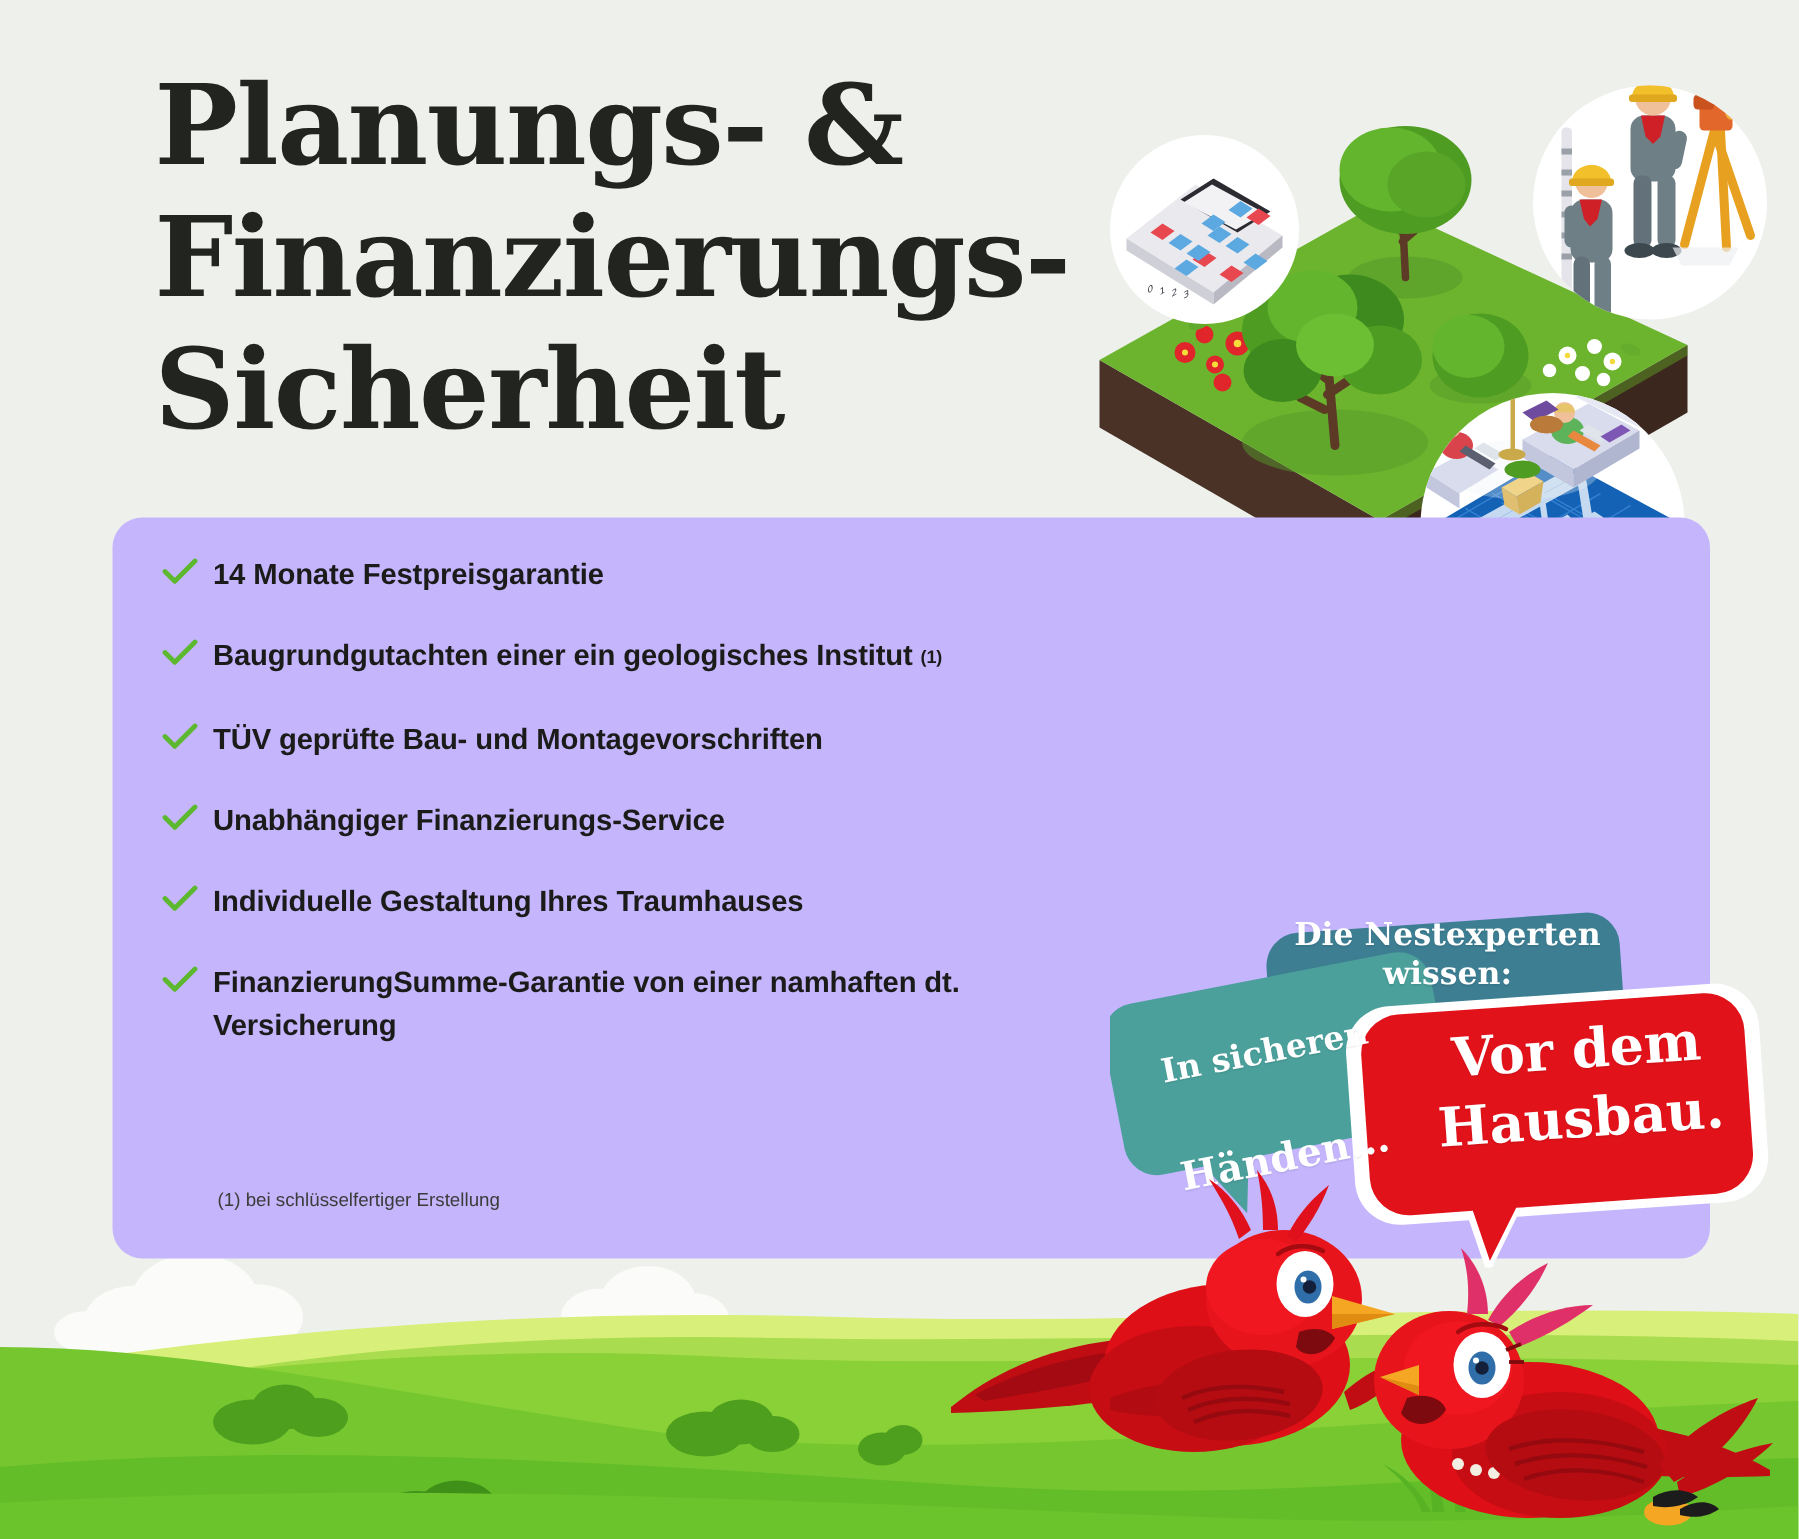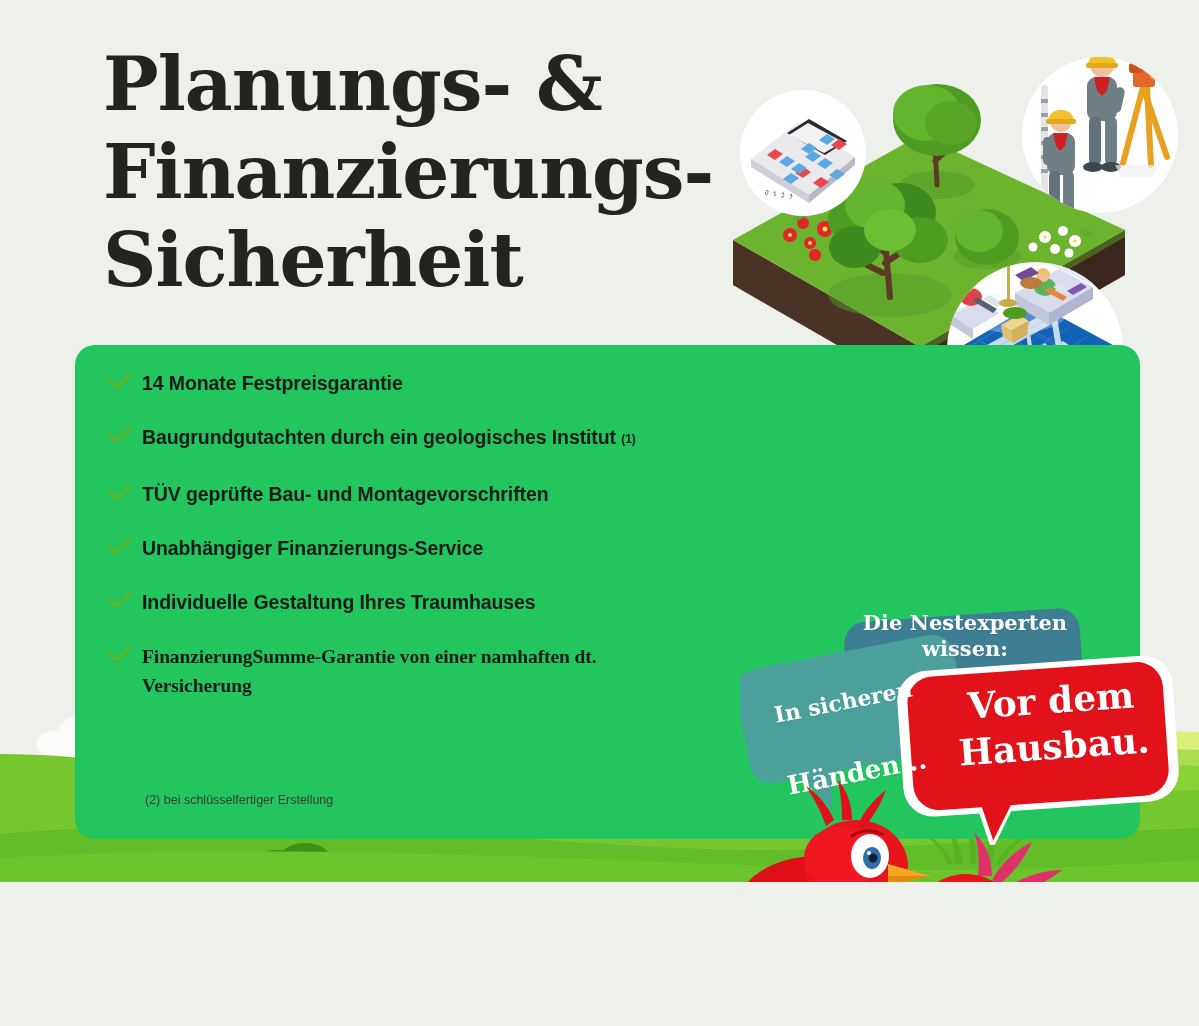--- a/index.html
+++ b/index.html
@@ -1,40 +1,40 @@
 <!DOCTYPE html>
 <html><head>
 <meta charset="utf-8">
 <style>
   html,body{margin:0;padding:0;}
   body{
     width:1199px;height:1026px;overflow:hidden;position:relative;
     background:#eef0ec;
     font-family:"Liberation Sans", sans-serif;
   }
-  #stage{position:absolute;inset:0;width:1199px;height:882px;overflow:hidden;}
+  #stage{position:absolute;inset:0;width:1199px;height:1026px;overflow:hidden;}
 
   
   .landscape{position:absolute;left:0;bottom:0;width:1199px;height:200px;}
 
   
   .title{
     position:absolute;left:103px;top:40px;width:660px;
     font-family:"DejaVu Serif", serif;
     font-weight:bold;
     font-size:74px;line-height:88px;
     letter-spacing:-1px;
     color:#22241f;
     white-space:pre-line;
   }
 
   
   .card{
     position:absolute;left:75px;top:345px;width:1065px;height:494px;
-    background:#22c55e;border-radius:20px;
+    background:#c4b5fd;border-radius:20px;
   }
 
   .list{position:absolute;left:33px;top:24px;width:640px;}
   .list-item{display:flex;align-items:flex-start;margin-bottom:25px;}
   .list-item .check{width:34px;flex:0 0 34px;padding-top:2px;}
   .list-item .txt{
     font-size:19.5px;font-weight:bold;color:#1b1c1a;line-height:29px;
     letter-spacing:-0.1px;
   }
   .list-item .txt .fn{font-size:12px;font-weight:bold;position:relative;top:-1px;}
@@ -381,21 +381,21 @@
         <span class="txt">14 Monate Festpreisgarantie</span>
       </div>
 
 
       <div class="list-item">
         <span class="check">
           <svg width="24" height="20" viewBox="0 0 24 20">
               <path d="M2,10 L8.5,16.5 L22,3" fill="none" stroke="#5cb82e" stroke-width="3.2" stroke-linecap="round" stroke-linejoin="round"></path>
             </svg>
         </span>
-        <span class="txt"><span>Baugrundgutachten durch ein geologisches Institut</span> <span class="fn">(1)</span></span>
+        <span class="txt"><span>Baugrundgutachten einer ein geologisches Institut</span> <span class="fn">(1)</span></span>
       </div>
 
       <div class="list-item">
         <span class="check">
           <svg width="24" height="20" viewBox="0 0 24 20">
               <path d="M2,10 L8.5,16.5 L22,3" fill="none" stroke="#5cb82e" stroke-width="3.2" stroke-linecap="round" stroke-linejoin="round"></path>
             </svg>
         </span>
         <span class="txt">TÜV geprüfte Bau- und Montagevorschriften</span>
       </div>
@@ -411,32 +411,32 @@
 
       <div class="list-item">
         <span class="check">
           <svg width="24" height="20" viewBox="0 0 24 20">
               <path d="M2,10 L8.5,16.5 L22,3" fill="none" stroke="#5cb82e" stroke-width="3.2" stroke-linecap="round" stroke-linejoin="round"></path>
             </svg>
         </span>
         <span class="txt">Individuelle Gestaltung Ihres Traumhauses</span>
       </div>
 
-      <div class="list-item" style="width:560px;font-family:Liberation Serif, serif;">
+      <div class="list-item" style="width:560px;">
         <span class="check">
           <svg width="24" height="20" viewBox="0 0 24 20">
               <path d="M2,10 L8.5,16.5 L22,3" fill="none" stroke="#5cb82e" stroke-width="3.2" stroke-linecap="round" stroke-linejoin="round"></path>
             </svg>
         </span>
         <span class="txt">FinanzierungSumme-Garantie von einer namhaften dt. Versicherung</span>
       </div>
 
 
     </div>
-    <div class="footnote">(2) bei schlüsselfertiger Erstellung</div>
+    <div class="footnote">(1) bei schlüsselfertiger Erstellung</div>
   </div>
 
   <div class="bubbles">
     <svg width="440" height="260" viewBox="0 0 440 260" style="position:absolute;left:0;top:0;">
 
       <g>
         <path fill="#3d7e93" d="M128,30 h192 a22,22 0 0 1 22,22 v56 a22,22 0 0 1 -22,22 h-192 a22,22 0 0 1 -22,-22 v-56 a22,22 0 0 1 22,-22 z" transform="rotate(-4 224 80)"></path>
       </g>
 
       <g>

